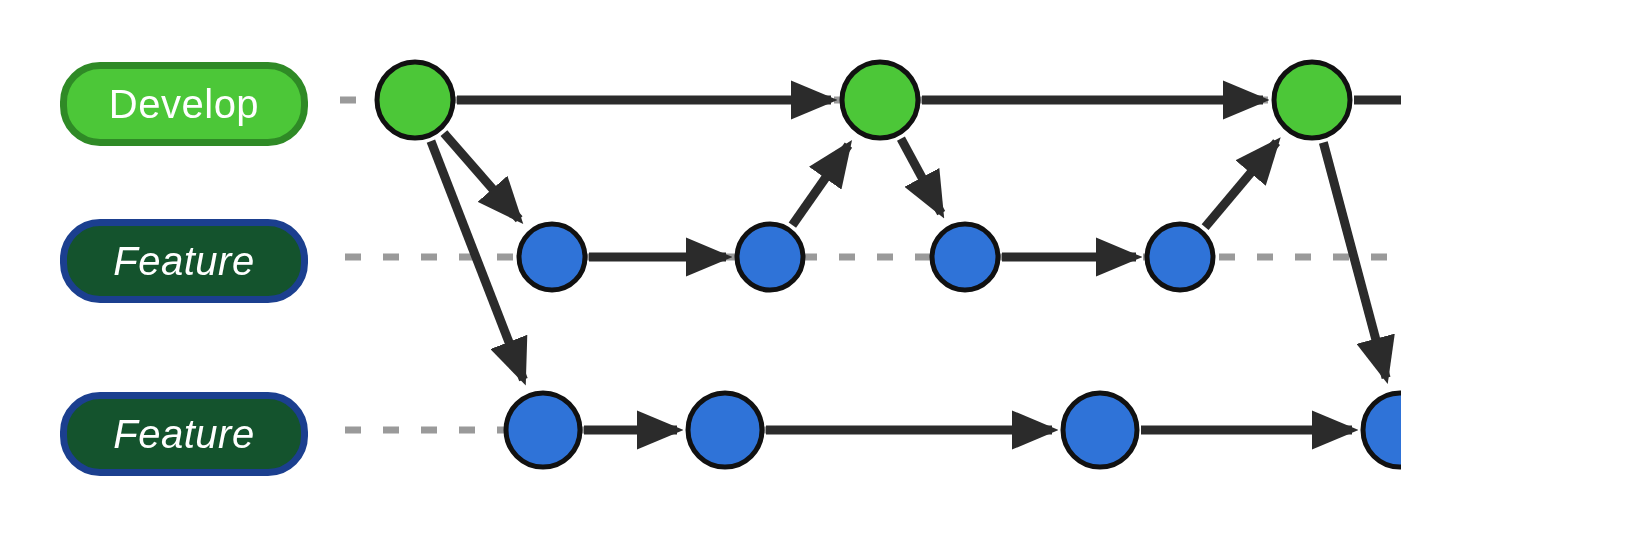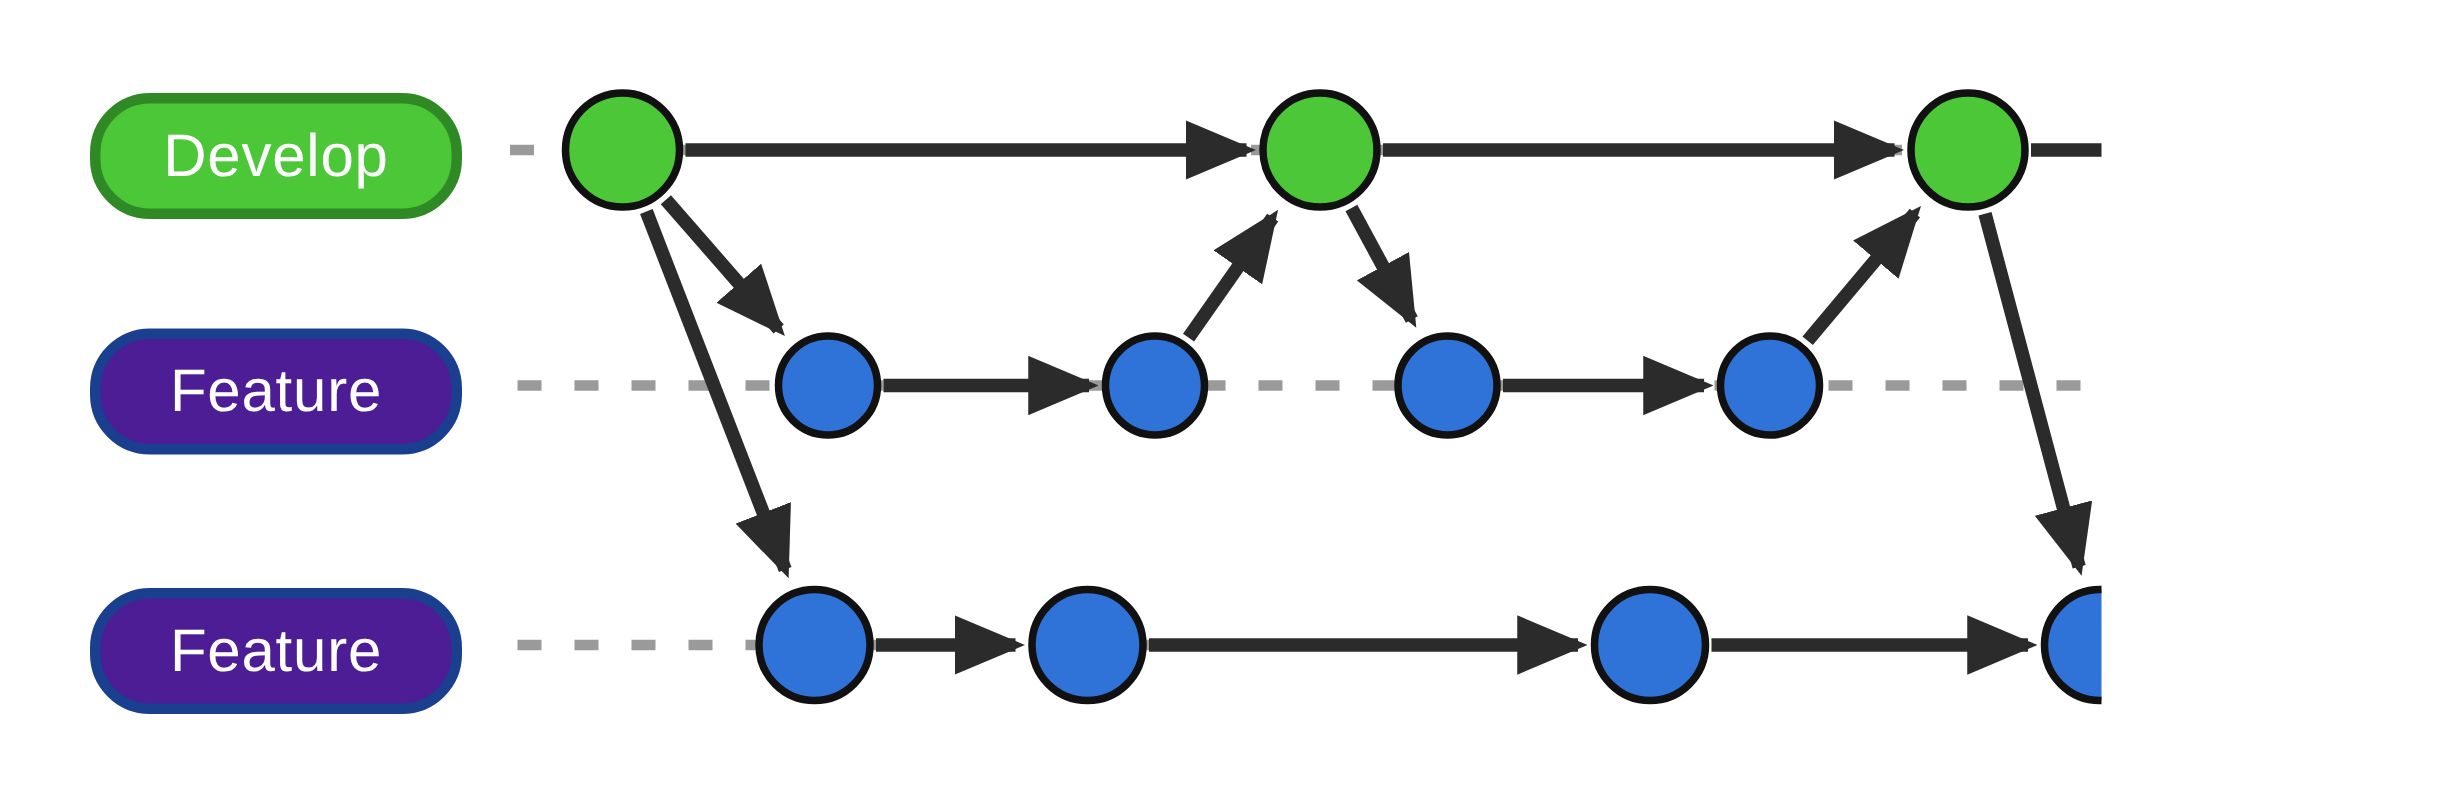--- a/index.html
+++ b/index.html
@@ -37,22 +37,23 @@
     font-weight: 400;
     letter-spacing: 0.5px;
     white-space: nowrap;
     font-family: "Liberation Sans", sans-serif;
   }
   .branch-label.develop {
     background: #4cc738;
     border: 7px solid #2f8a26;
   }
   .branch-label.feature {
-    background: #4c1d95;
+    background: #14532d;
     border: 7px solid #1b3f8f;
+    font-style: italic;
   }
 </style>
 </head>
 <body>
 
 <div id="diagram-root">
 
   <svg id="branch-svg" viewBox="0 0 1642 540">
     <defs>
       <marker id="arrowhead" markerWidth="5.2" markerHeight="4.4" refX="4.5" refY="2.2" orient="auto" markerUnits="strokeWidth">

